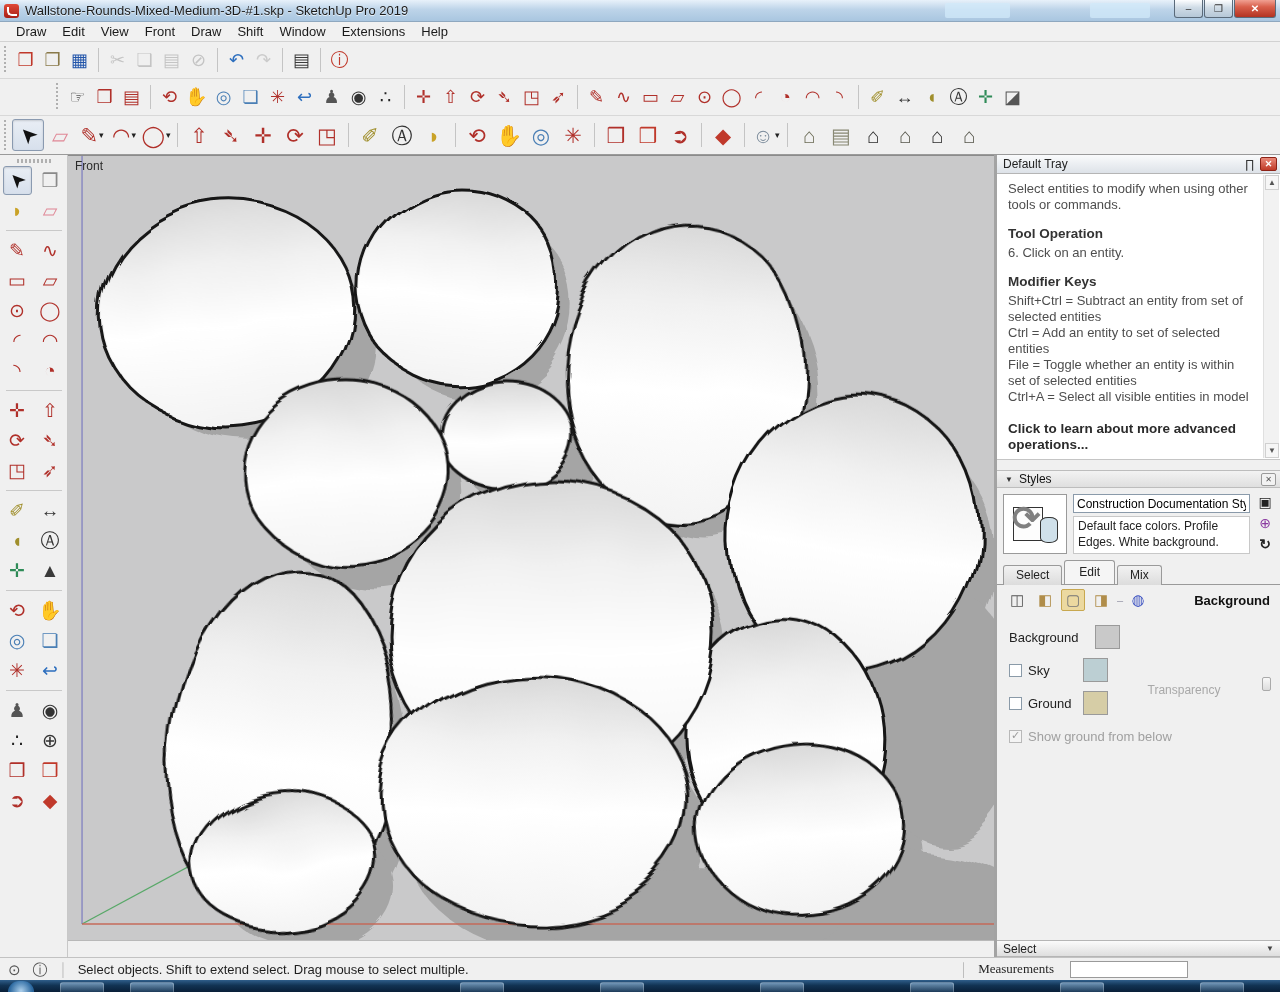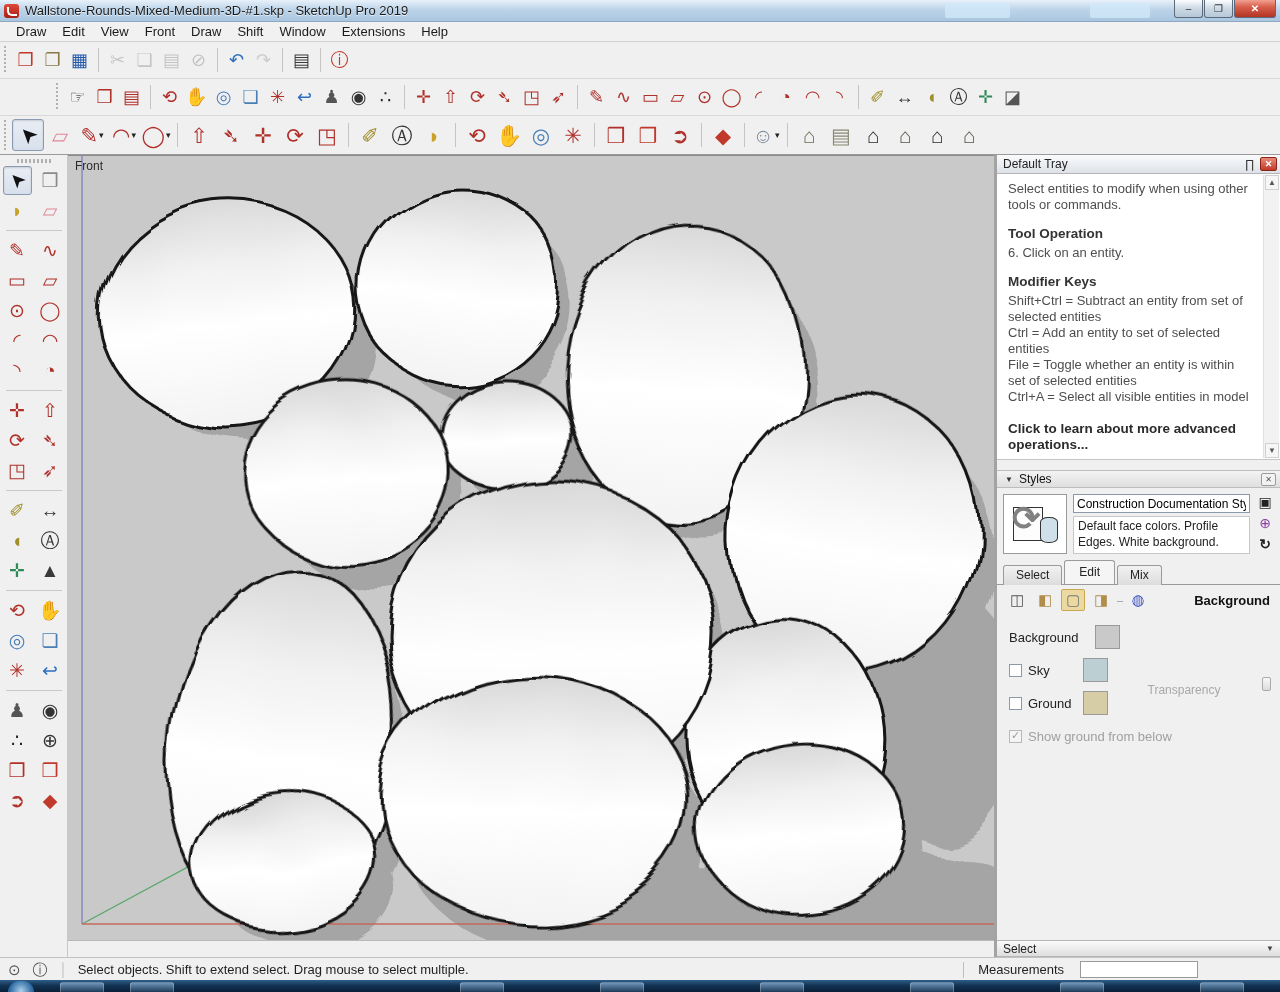--- a/index.html
+++ b/index.html
@@ -112,21 +112,21 @@
   .collapsed-bar .spacer { flex:1; }
   .collapsed-arrow { font-size:8px; color:#444; }
 
   
   .statusbar { height:23px; flex:none; background:#f0f0f0; border-top:1px solid #c2c2c2; display:flex; align-items:center; padding:0 8px; }
   .sb-icon { font-size:15px; color:#555; margin-right:12px; line-height:1; }
   .sb-sep { color:#bbb; margin-right:10px; }
   .sb-msg { color:#1f1f1f; font-size:13px; }
   .sb-right { margin-left:auto; display:flex; align-items:center; width:312px; }
   .sb-right .sb-sep { margin:0 10px 0 0; }
-  .meas-label { font-size:13px; color:#1f1f1f; margin-right:16px; }
+  .meas-label { font-size:13px; color:#1f1f1f; margin-right:16px;font-family:Liberation Serif, serif; }
   .meas-input { width:118px; height:17px; border:1px solid #9a9a9a; background:#fff; font-family:"Liberation Sans",sans-serif; font-size:12px; padding:0 3px; }
 
   
   .taskbar { height:12px; flex:none; background:linear-gradient(#2f5e8a,#123353 45%,#081f38); position:relative; overflow:hidden; }
   .tb-hint { position:absolute; top:2px; width:44px; height:10px; border-radius:3px 3px 0 0; background:linear-gradient(rgba(180,215,245,.55),rgba(90,140,185,.25)); border:1px solid rgba(255,255,255,.25); border-bottom:none; }
   .tb-orb { position:absolute; left:8px; top:1px; width:26px; height:11px; border-radius:13px 13px 0 0; background:radial-gradient(circle at 50% 90%, #bfe3ff, #2e6ea8 70%); opacity:.9; }
 </style>
 </head>
 <body>
 

